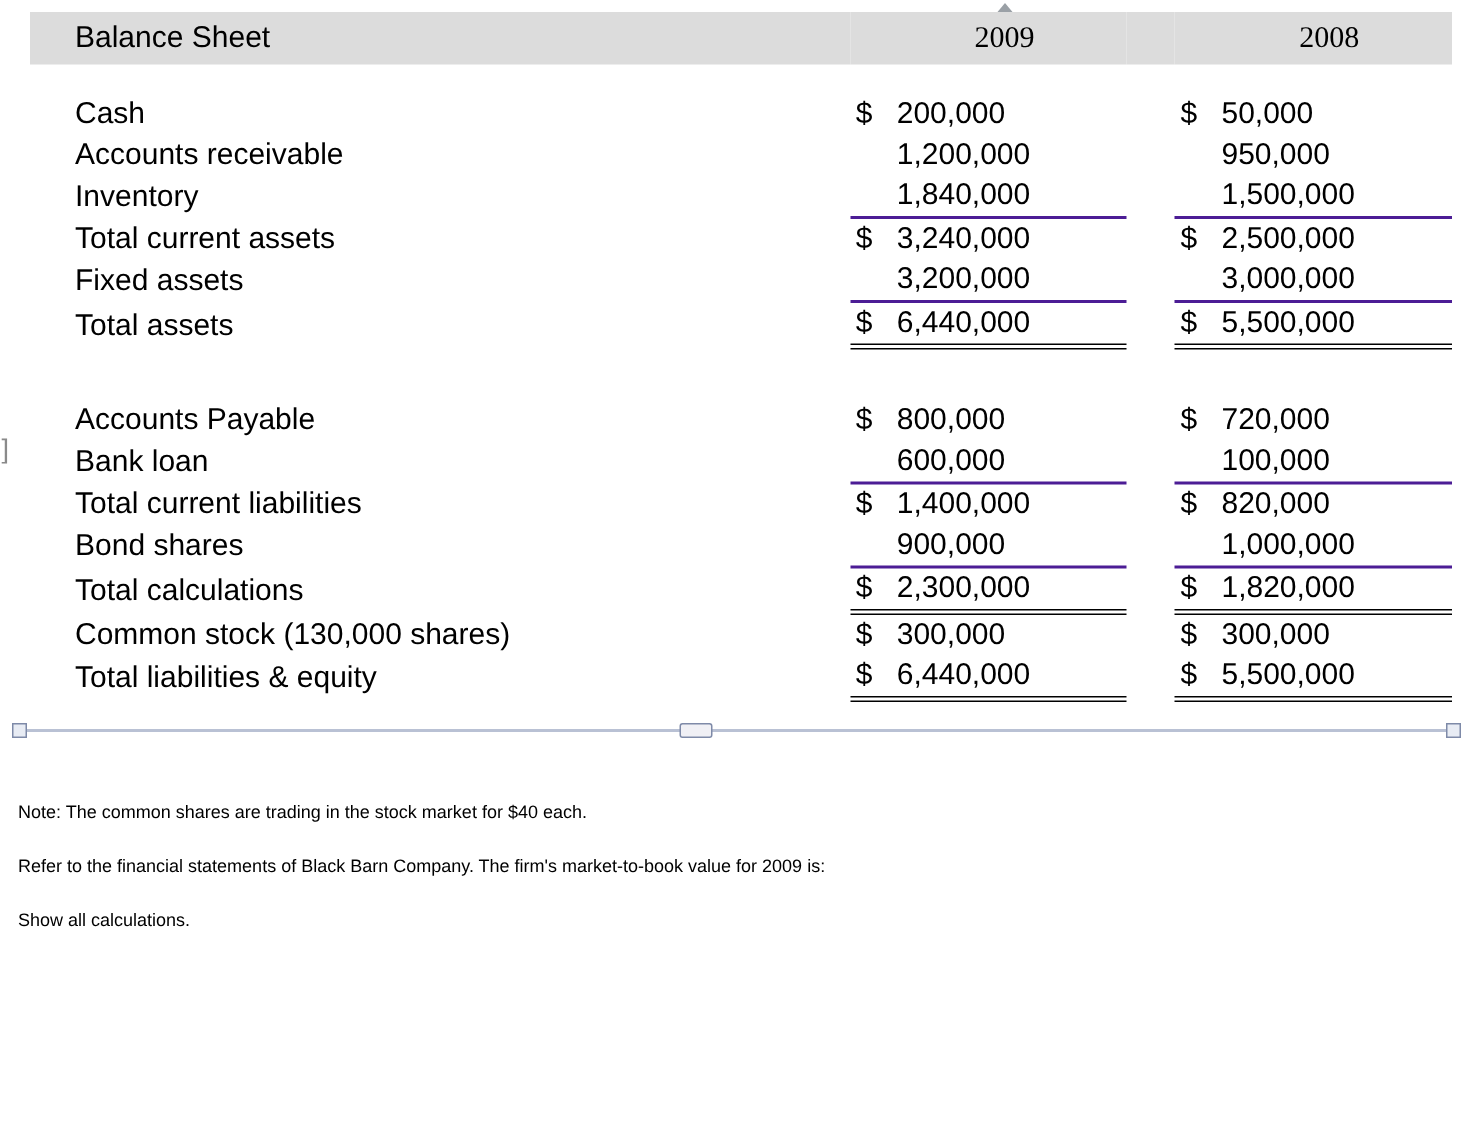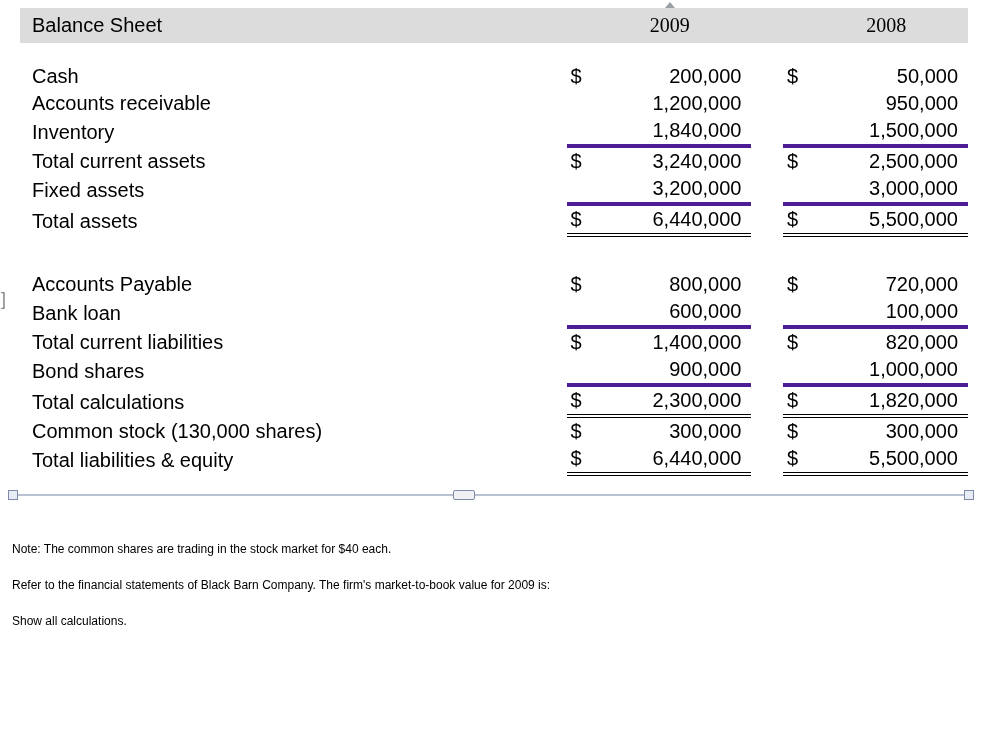--- a/index.html
+++ b/index.html
@@ -25,30 +25,30 @@
       table-layout: fixed;
     }
     td {
       padding: 2px 4px;
       vertical-align: bottom;
       white-space: nowrap;
     }
     td.label {
       width: 520px;
       text-align: left;
-      padding-left: 12px;
+      padding-left: 30px;
     }
     td.cur {
       width: 26px;
       text-align: left;
       padding-right: 0;
     }
     td.num {
       width: 150px;
-      text-align: right;
+      text-align: left;
       padding-right: 10px;
     }
     td.gap {
       width: 30px;
     }
     tr.header td {
       background: #dcdcdc;
       font-weight: normal;
       padding-top: 6px;
       padding-bottom: 6px;
@@ -57,21 +57,21 @@
       text-align: center;
       font-family: Liberation Serif, serif;
     }
     tr.spacer td {
       height: 20px;
     }
     tr.section-gap td {
       height: 36px;
     }
     .underline {
-      border-bottom: 4px solid #4c1d95;
+      border-bottom: 2px solid #4c1d95;
     }
     .dbl-bottom {
       border-bottom: 4px double #000;
     }
     .scroll-decor {
       margin: 14px 18px 0 12px;
       position: relative;
       height: 14px;
     }
     .scroll-track {

